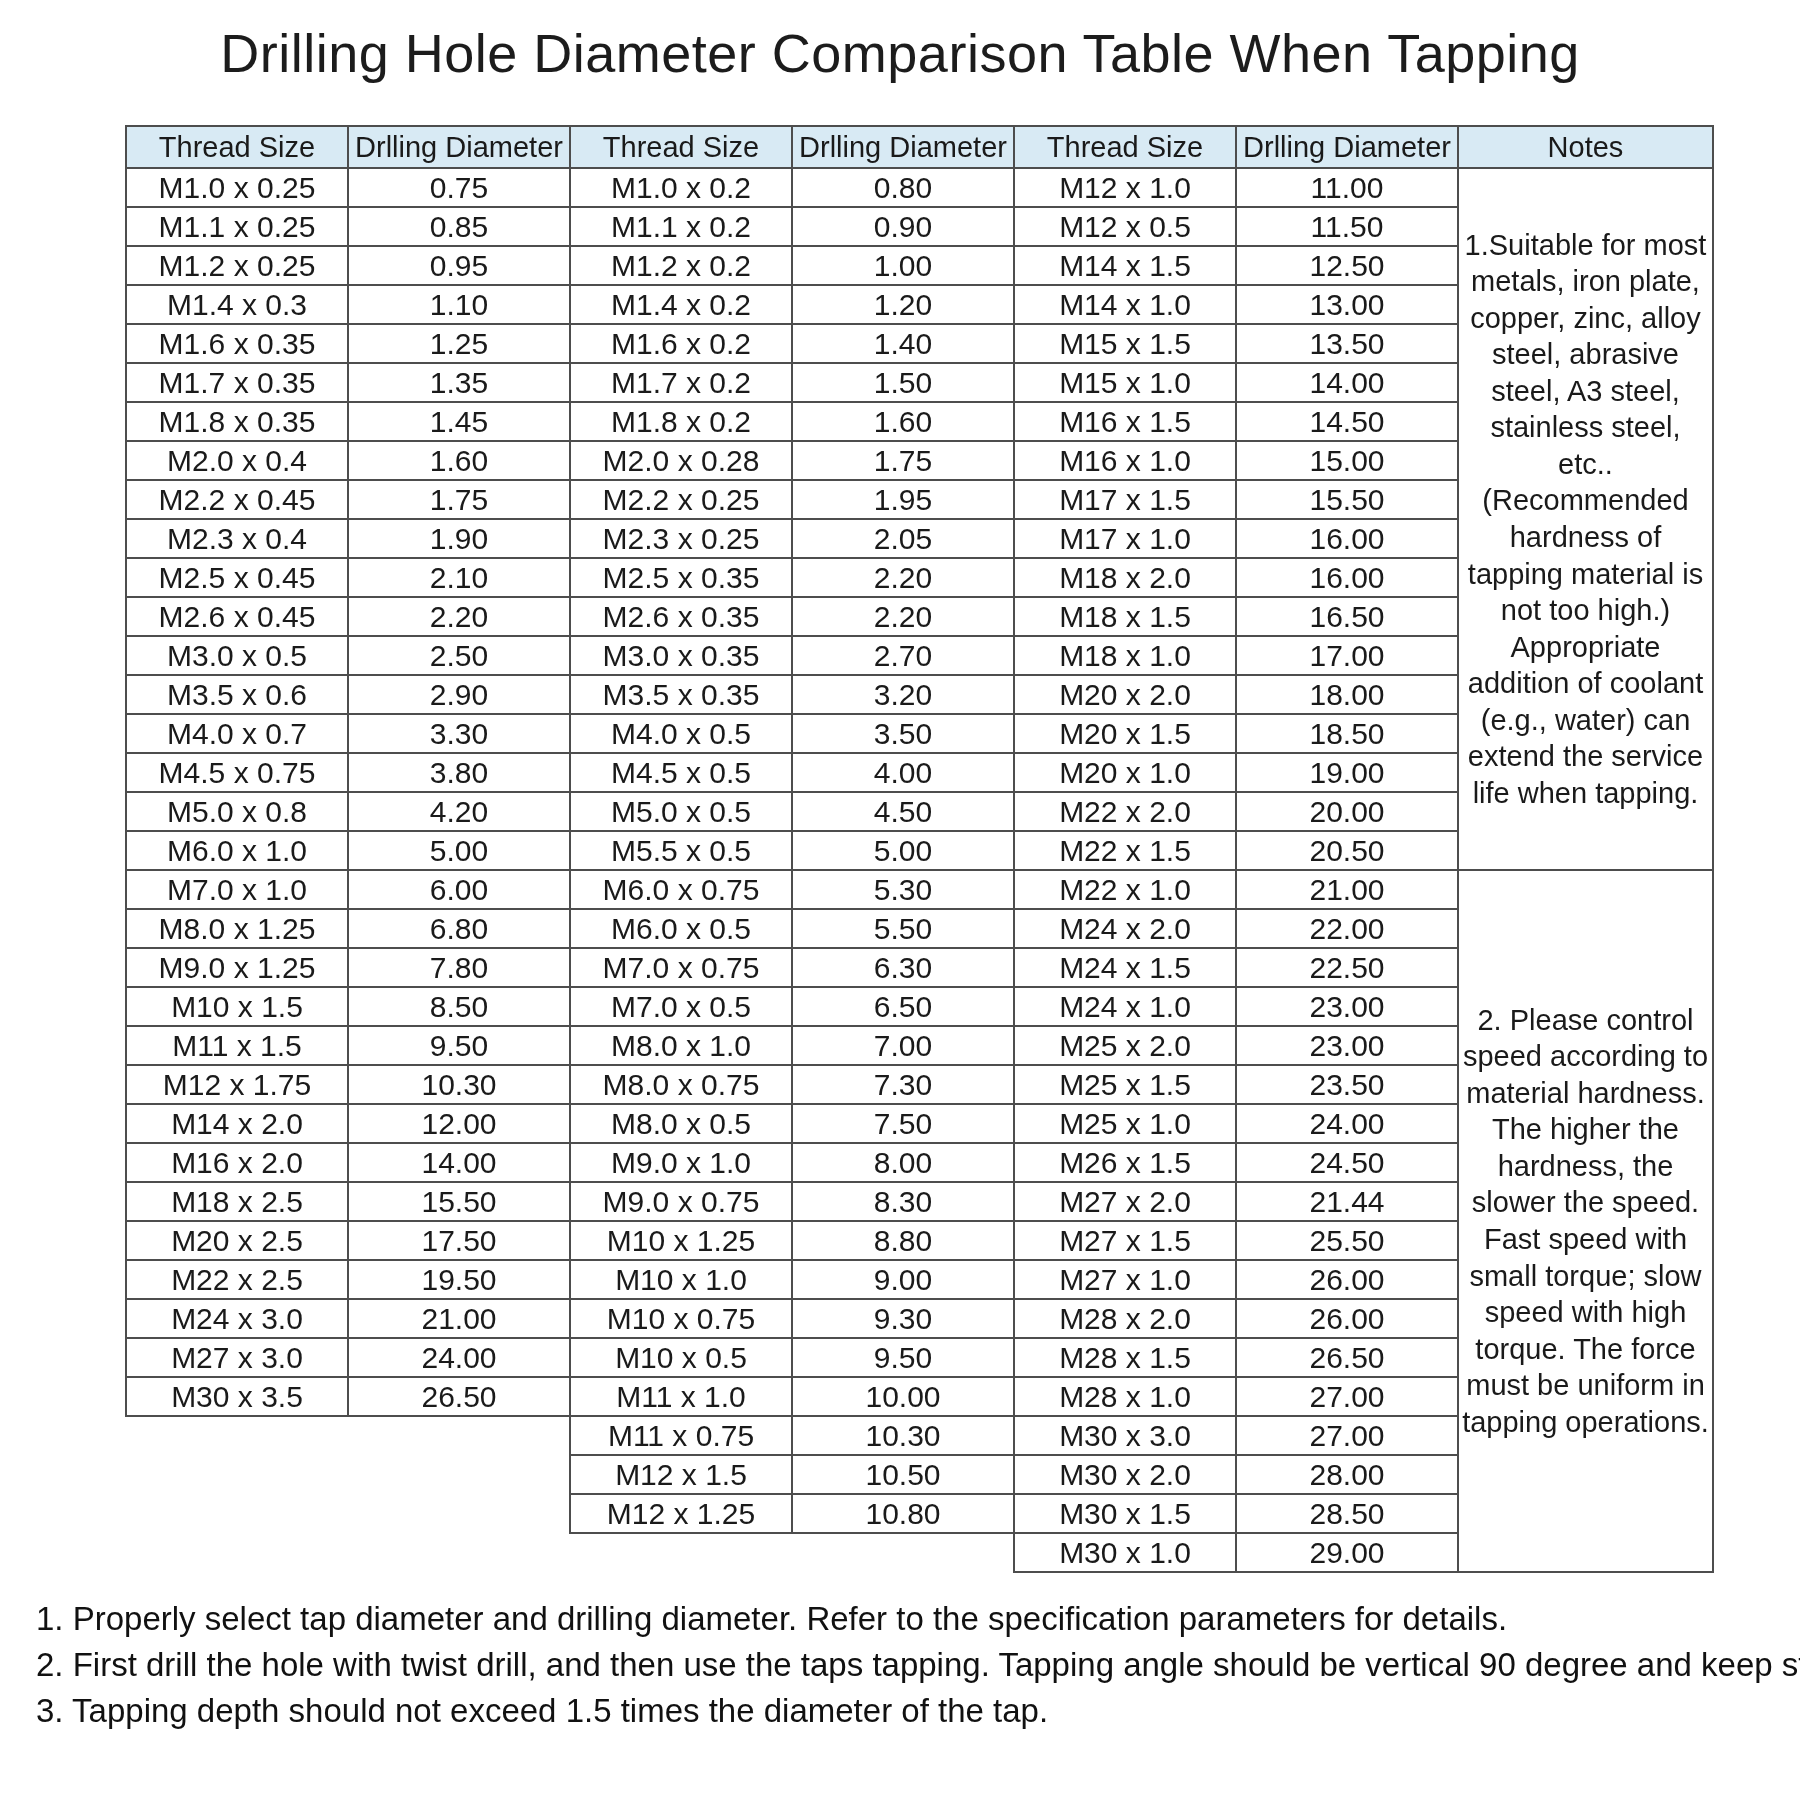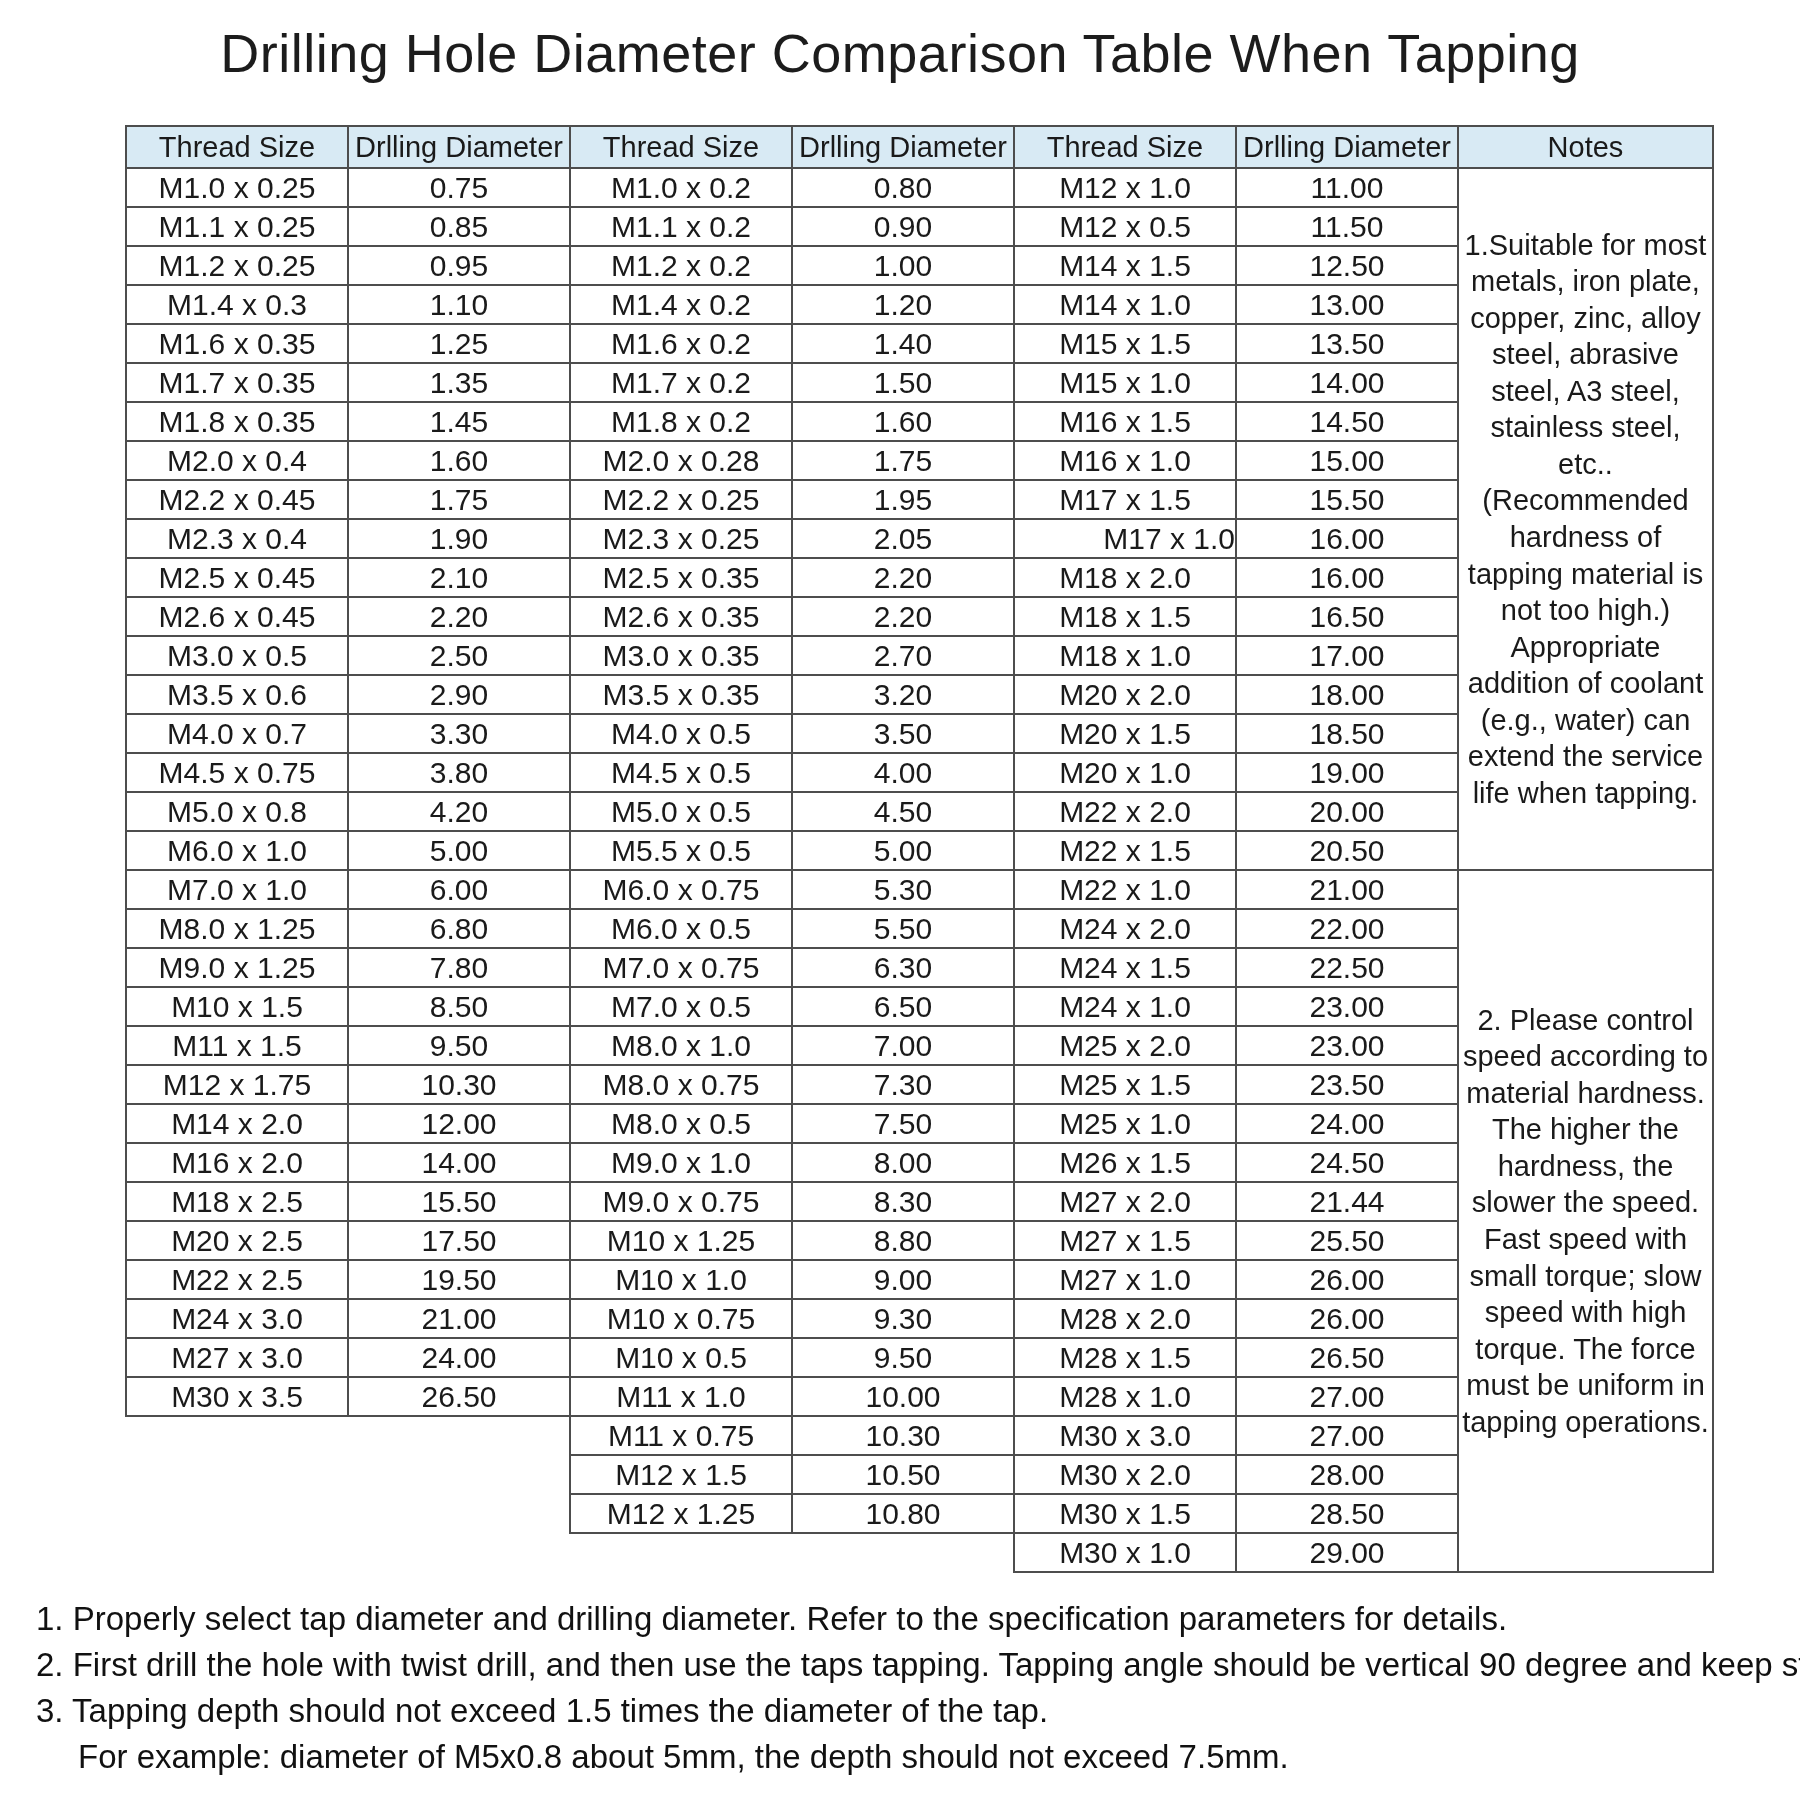--- a/index.html
+++ b/index.html
@@ -137,21 +137,21 @@
         <td class="cell" style="border-color: rgb(77, 77, 77);">M2.2 x 0.25</td>
         <td class="cell" style="border-color: rgb(77, 77, 77);">1.95</td>
         <td class="cell" style="border-color: rgb(77, 77, 77);">M17 x 1.5</td>
         <td class="cell" style="border-color: rgb(77, 77, 77);">15.50</td>
       </tr>
       <tr>
         <td class="cell" style="border-color: rgb(77, 77, 77);">M2.3 x 0.4</td>
         <td class="cell" style="border-color: rgb(77, 77, 77);">1.90</td>
         <td class="cell" style="border-color: rgb(77, 77, 77);">M2.3 x 0.25</td>
         <td class="cell" style="border-color: rgb(77, 77, 77);">2.05</td>
-        <td class="cell" style="border-color: rgb(77, 77, 77); text-align: right;">M17 x 1.0</td>
+        <td class="cell" style="border-color: rgb(77, 77, 77);">M17 x 1.0</td>
         <td class="cell" style="border-color: rgb(77, 77, 77);">16.00</td>
       </tr>
       <tr>
         <td class="cell" style="border-color: rgb(77, 77, 77);">M2.5 x 0.45</td>
         <td class="cell" style="border-color: rgb(77, 77, 77);">2.10</td>
         <td class="cell" style="border-color: rgb(77, 77, 77);">M2.5 x 0.35</td>
         <td class="cell" style="border-color: rgb(77, 77, 77);">2.20</td>
         <td class="cell" style="border-color: rgb(77, 77, 77);">M18 x 2.0</td>
         <td class="cell" style="border-color: rgb(77, 77, 77);">16.00</td>
       </tr>
@@ -356,14 +356,13 @@
         <td class="cell" style="border-color: rgb(77, 77, 77);">M30 x 1.0</td>
         <td class="cell" style="border-color: rgb(77, 77, 77);">29.00</td>
       </tr>
     </tbody>
 </table>
 
 <div class="footnotes">
   <div class="fn-line">1. Properly select tap diameter and drilling diameter. Refer to the specification parameters for details.</div>
   <div class="fn-line">2. First drill the hole with twist drill, and then use the taps tapping. Tapping angle should be vertical 90 degree and keep stable.</div>
   <div class="fn-line">3. Tapping depth should not exceed 1.5 times the diameter of the tap.</div>
-  <div class="fn-line indent">For example: diameter of M5x0.8 about 5mm, the depth should not exceed 7.5mm.</div>
 </div>
 
 </body></html>

